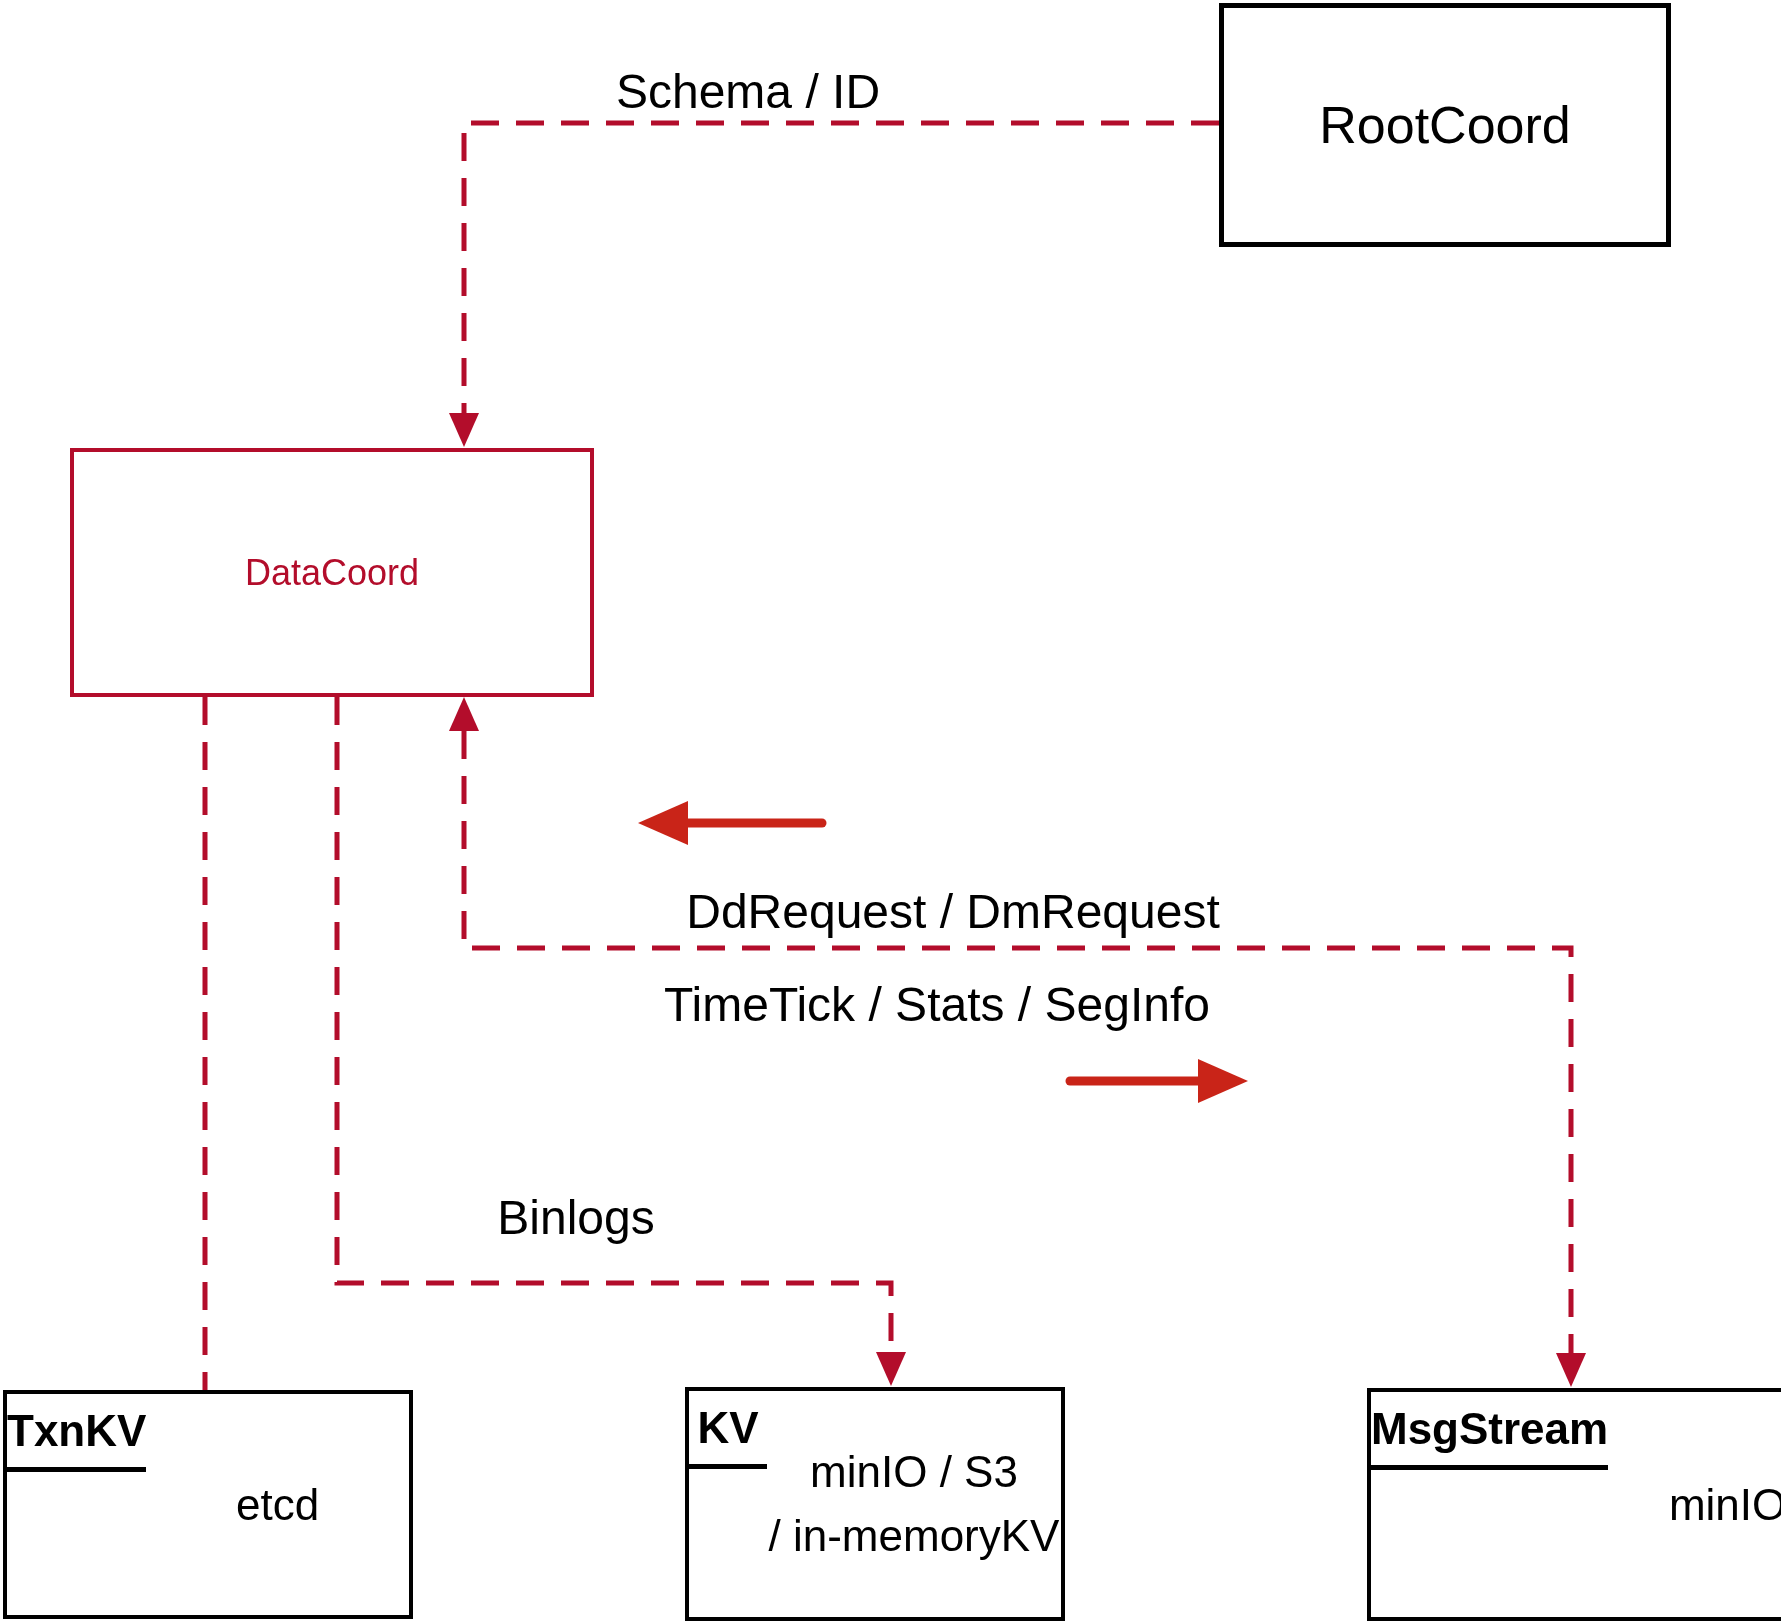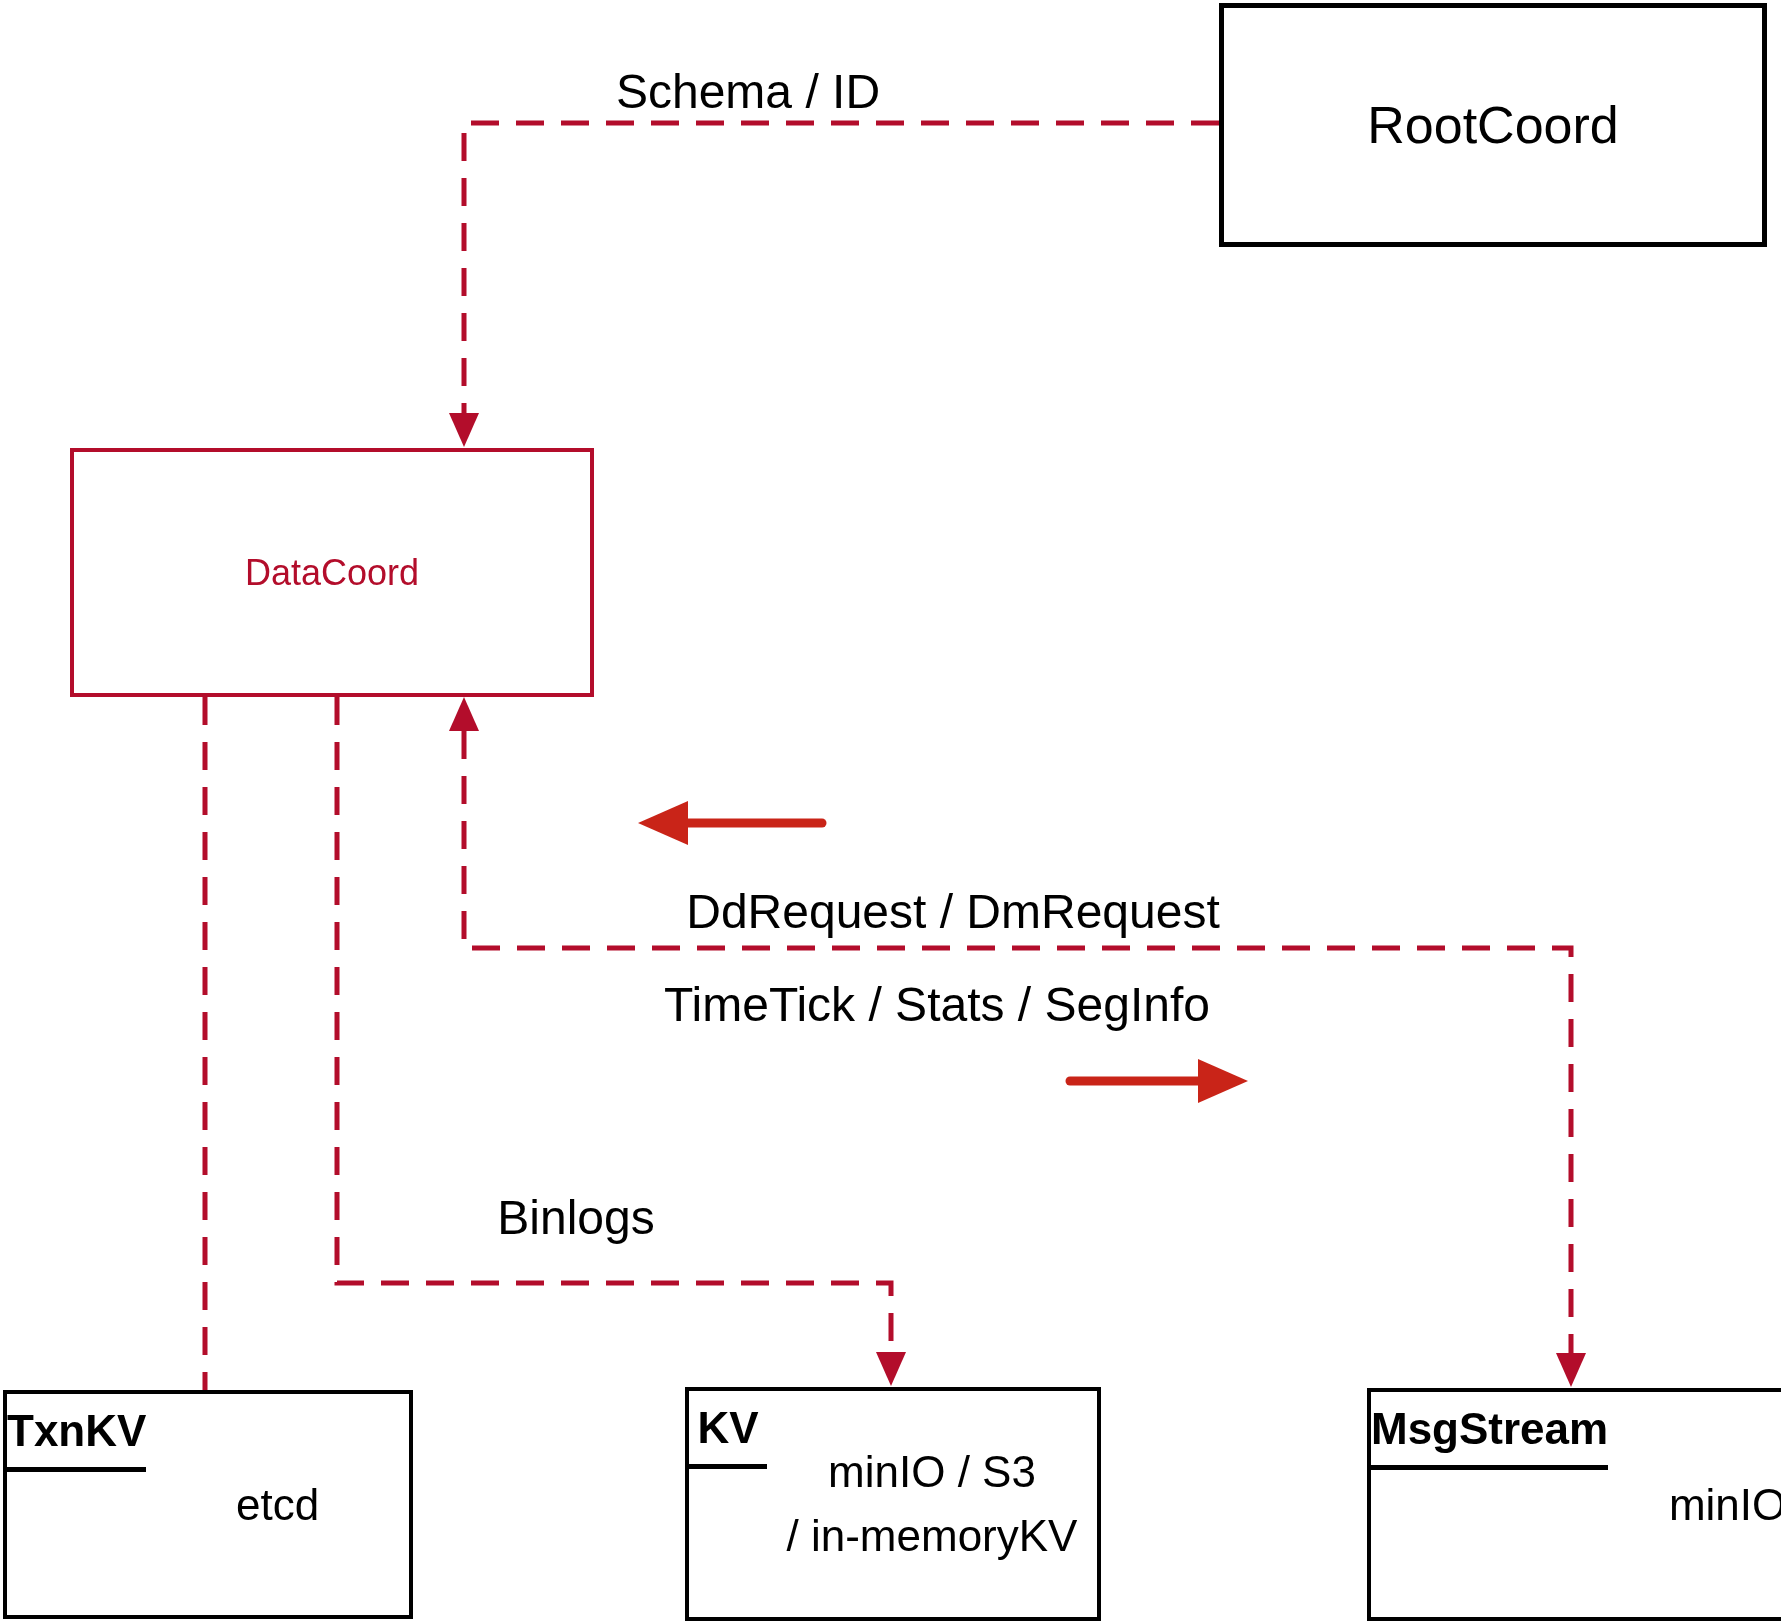--- a/index.html
+++ b/index.html
@@ -38,38 +38,38 @@
   }
   .solid-head{fill:var(--solid-arrow);stroke:none;}
 
   .node{
     position:absolute;
     display:flex;align-items:center;justify-content:center;
     background:var(--background);
     color:var(--node-text);
   }
   #rootcoord{
-    left:1219px;top:3px;width:548px;height:244px;
+    left:1219px;top:3px;width:452px;height:244px;
     border:5px solid var(--node-border);
     font-size:52px;
   }
   #datacoord{
     left:70px;top:448px;width:524px;height:249px;
     border:4px solid var(--datacoord-accent);
     color:var(--datacoord-accent);
     font-size:36px;
   }
   .store{
     position:absolute;
     border:4px solid var(--node-border);
     background:var(--background);
     display:flex;flex-direction:row;
   }
   #txnkv{left:3px;top:1390px;width:410px;height:229px;}
-  #kv{left:685px;top:1387px;width:416px;height:234px;}
+  #kv{left:685px;top:1387px;width:380px;height:234px;}
   #msgstream{left:1367px;top:1388px;width:484px;height:233px;}
   .store-header{
     height:78px;flex:0 0 78px;
     border-bottom:5px solid var(--node-border);
     display:flex;align-items:center;justify-content:center;
     font-size:44px;font-weight:bold;
   }
   .store-body{
     flex:1 1 auto;
     display:flex;flex-direction:column;align-items:center;justify-content:center;

